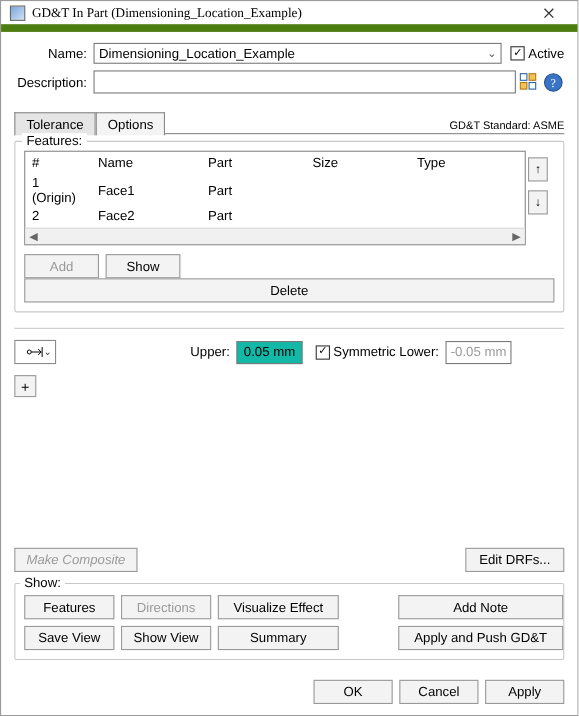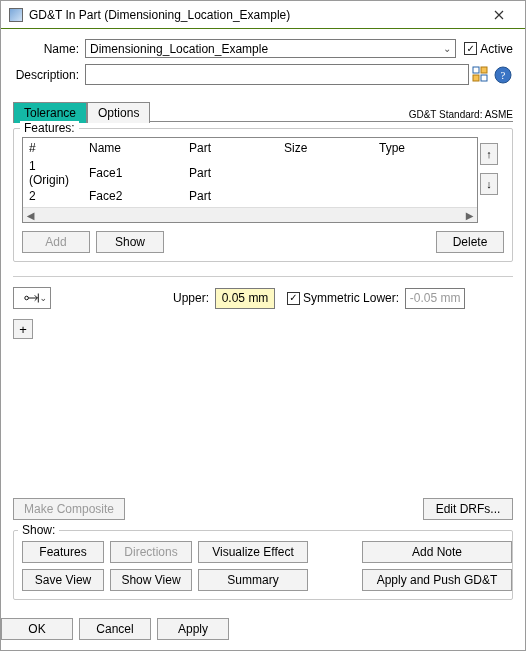--- a/index.html
+++ b/index.html
@@ -7,66 +7,66 @@
   body {
     font-family: "Segoe UI", Tahoma, sans-serif;
     font-size: 12px;
     color: #000;
     background: #fff;
     width: 526px;
     height: 651px;
     overflow: hidden;
   }
   .window { width:526px; height:651px; border:1px solid #9a9a9a; background:#fff; display:flex; flex-direction:column; }
-  .titlebar { height:28px; display:flex; align-items:center; padding:0 6px 0 8px; border-bottom:1px solid #4d7c0f; }
+  .titlebar { height:28px; display:flex; align-items:center; padding:0 6px 0 8px; border-bottom:7px solid #4d7c0f;font-family:Liberation Serif, serif; }
   .title-icon { width:14px; height:14px; border:1px solid #666; margin-right:6px; background:linear-gradient(135deg,#7aa7d9,#cfe2f6); }
   .title-text { flex:1; font-size:12px; }
   .close-btn { width:40px; height:22px; display:flex; align-items:center; justify-content:center; cursor:pointer; }
   .client { flex:1; padding:10px 12px 10px 12px; display:flex; flex-direction:column; }
   .row { display:flex; align-items:center; margin-bottom:6px; }
   .lbl { text-align:right; margin-right:6px; }
   .lbl-name { width:66px; }
   .lbl-desc { width:66px; }
   .combo { flex:1; height:19px; border:1px solid #7a7a7a; background:#fff; display:flex; align-items:center; padding:0 4px; position:relative; }
   .combo .caret { position:absolute; right:4px; font-size:10px; color:#555; }
   .checkbox { display:flex; align-items:center; margin-left:8px; }
   .checkbox .box { width:13px; height:13px; border:1px solid #333; background:#fff; display:flex; align-items:center; justify-content:center; margin-right:3px; font-size:10px; line-height:10px; color:#000;}
   .textin { flex:1; height:21px; border:1px solid #7a7a7a; background:#fff; padding:0 4px; }
   .icon-btn { width:20px; height:20px; border:1px solid transparent; display:flex; align-items:center; justify-content:center; margin-left:2px; cursor:pointer; }
   .icon-multi { width:18px; height:18px; }
   .tabstrip { display:flex; align-items:flex-end; margin-top:4px; position:relative; }
-  .tab { padding:3px 10px 3px 10px; border:1px solid #888; border-bottom:none; background:#14b8a6; margin-right:0px; position:relative; top:1px; cursor:pointer; }
+  .tab { padding:3px 10px 3px 10px; border:1px solid #888; border-bottom:none; background:#e5e5e5; margin-right:0px; position:relative; top:1px; cursor:pointer; }
   .tab.inactive { background:#f4f4f4; }
   .tab-line { flex:1; border-bottom:1px solid #888; height:1px; align-self:flex-end; }
   .standard { position:absolute; right:0; bottom:2px; font-size:10px; }
   .group { border:1px solid #c8c8c8; border-radius:2px; padding:8px 8px 8px 8px; position:relative; margin-top:12px; }
   .group-title { position:absolute; top:-8px; left:6px; background:#fff; padding:0 4px; }
   .table-wrap { border:1px solid #888; height:86px; background:#fff; position:relative; overflow:hidden; }
   .table { width:100%; border-collapse:collapse; table-layout:fixed; }
   .table th { text-align:left; font-weight:normal; padding:3px 6px; border-right:0; font-size:12px; }
   .table td { padding:1px 6px; font-size:12px; }
   .hscroll { position:absolute; bottom:0; left:0; right:0; height:15px; background:#f0f0f0; border-top:1px solid #ddd; display:flex; align-items:center; }
   .hscroll .arrow { width:15px; height:15px; display:flex; align-items:center; justify-content:center; color:#666; font-size:10px; cursor:pointer;}
   .hscroll .track { flex:1; background:#f0f0f0; }
-  .bcol { display:flex; justify-content:space-between; margin-top:8px; }
+  .bcol { display:flex; justify-content:space-between; margin-top:8px;flex-direction:column; }
   .btn { height:22px; border:1px solid #999; background:#f3f3f3; padding:0 10px; font-size:12px; cursor:pointer; display:inline-flex; align-items:center; justify-content:center; min-width:68px; }
   .btn.disabled { color:#9a9a9a; cursor:default; }
   .divider { height:0; border-top:1px solid #ccc; margin:14px 0 10px 0; }
   .tol-row { display:flex; align-items:center; gap:6px; }
   .tol-toggle { width:38px; height:22px; border:1px solid #8a8a8a; display:flex; align-items:center; justify-content:center; background:#fff; cursor:pointer; position:relative; }
   .tol-toggle svg { width:18px; height:14px; }
   .tol-toggle .drop { position:absolute; right:3px; font-size:9px; color:#444; }
-  .num-in { width:60px; height:21px; border:1px solid #7a7a7a; text-align:center; background:#fef9c3; display:flex; align-items:center; justify-content:center; }
+  .num-in { width:60px; height:21px; border:1px solid #7a7a7a; text-align:center; background:#14b8a6; display:flex; align-items:center; justify-content:center; }
   .num-in.disabled { color:#9a9a9a; background:#fff; }
   .plus-btn { width:20px; height:20px; border:1px solid #999; background:#f3f3f3; display:flex; align-items:center; justify-content:center; margin-top:10px; cursor:pointer; font-size:13px;}
   .bottom-btn-row { display:flex; justify-content:space-between; margin-top:auto; }
   .show-group { border:1px solid #c8c8c8; border-radius:2px; padding:10px 0 8px 8px; position:relative; margin-top:10px; }
   .show-grid { display:grid; grid-template-columns: 82px 82px 110px 1fr 150px; gap:6px 6px; }
   .show-grid .btn { min-width:0; width:100%; }
-  .footer { display:flex; justify-content:flex-start; gap:6px; padding:8px 12px 10px 0; }
+  .footer { display:flex; justify-content:flex-end; gap:6px; padding:8px 12px 10px 0; }
   .footer .btn { min-width:72px; }
   .side-btns { position:absolute; right:6px; top:6px; display:flex; flex-direction:column; gap:8px;}
   .side-btn { width:18px; height:22px; border:1px solid #999; background:#f3f3f3; display:flex; align-items:center; justify-content:center; font-size:11px; cursor:pointer; }
   .tab-wrap { position:relative; margin-top:6px; }
   .features-area { margin-top:6px; }
   .features-box { position:relative; }
   .middle-flex { flex:1; display:flex; flex-direction:column; }
 </style>
 </head>
 <body>
@@ -203,21 +203,21 @@
         <div class="num-in">0.05 mm</div>
         <label class="checkbox" style="margin-left:6px;">
           <span class="box">✓</span>
           <span>Symmetric Lower:</span>
         </label>
         <div class="num-in disabled">-0.05 mm</div>
       </div>
       <div class="plus-btn">+</div>
 
       <div class="bottom-btn-row">
-        <div class="btn disabled" style="min-width:110px;">Make Composite</div>
+        <div class="btn disabled" style="min-width:110px;font-style:italic;">Make Composite</div>
         <div class="btn" style="min-width:90px;">Edit DRFs...</div>
       </div>
     </div>
 
     <div class="show-group">
       <div class="group-title" style="left:4px;">Show:</div>
       <div class="show-grid">
         <div class="btn">Features</div>
         <div class="btn disabled">Directions</div>
         <div class="btn">Visualize Effect</div>

